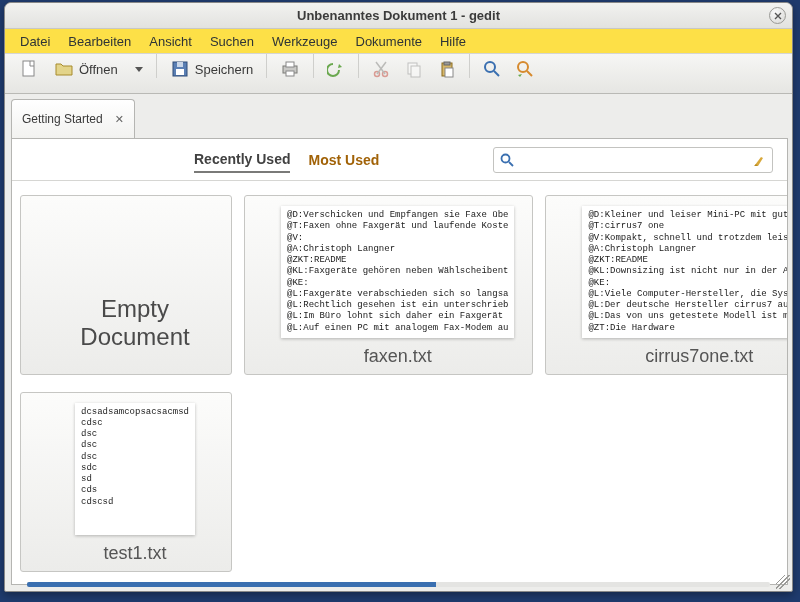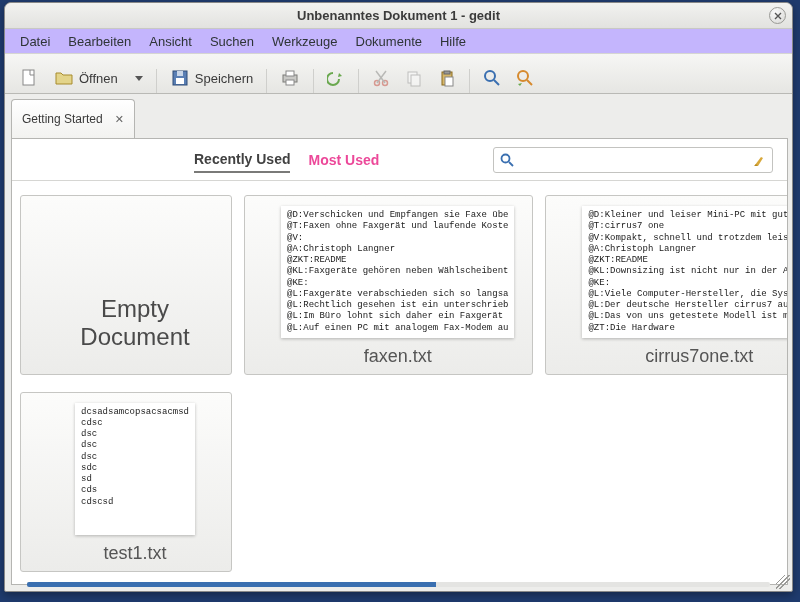--- a/index.html
+++ b/index.html
@@ -46,34 +46,34 @@
     border: 1px solid #9a9a96;
     display: flex; align-items: center; justify-content: center;
     font-size: 10px; color: #555;
     cursor: pointer;
   }
   .menubar {
     height: 25px;
     display: flex;
     align-items: center;
     padding: 0 6px;
-    background: #c4b5fd;
+    background: #fde047;
     border-bottom: 1px solid #d5d5d2;
   }
   .menubar span {
     padding: 3px 9px;
     cursor: pointer;
     color: #2e3436;
   }
   .toolbar {
     height: 40px;
     background: linear-gradient(#f6f6f4, #e6e6e3);
     border-bottom: 1px solid #b9b9b5;
     display: flex;
-    align-items: flex-end;
+    align-items: flex-start;
     padding: 0 8px;
     gap: 3px;
   }
   .toolbtn {
     height: 30px;
     display: flex; align-items: center;
     padding: 0 6px;
     border-radius: 3px;
     cursor: pointer;
     gap: 5px;
@@ -128,21 +128,21 @@
     display: flex;
     align-items: center;
     height: 42px;
     padding: 0 14px;
     border-bottom: 1px solid #d6d6d3;
     gap: 18px;
   }
   .dash-tab {
     font-size: 14px;
     font-weight: bold;
-    color: #ec4899;
+    color: #a16207;
     cursor: pointer;
     padding: 4px 0;
   }
   .dash-tab.active {
     color: #414141;
     border-bottom: 2px solid #7a7a78;
   }
   .dashboard-header .spacer { flex: 1; }
   .search {
     display: flex;

